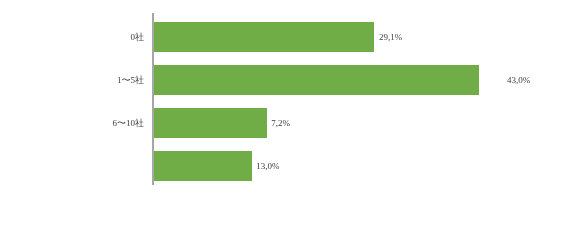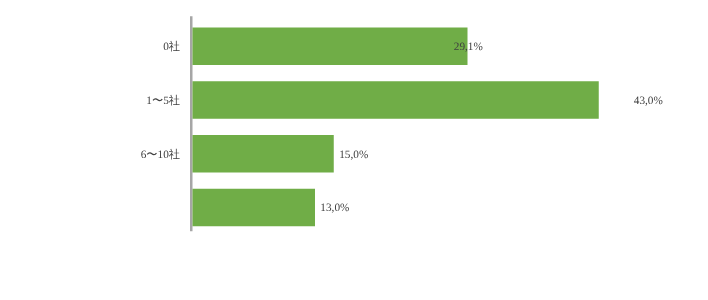--- a/index.html
+++ b/index.html
@@ -86,33 +86,33 @@
 
 <div id="chart-root" style="background: rgb(255, 255, 255);">
 
   <div id="plot-area">
 
     <div id="category-axis-line" style="background: rgb(166, 166, 166);"></div>
 
     <div class="bar-row r0">
       <span class="bar-label" style="color: rgb(64, 64, 64); text-align: center;">0社</span>
       <div class="bar-rect" style="width: 219.942px; background: rgb(112, 173, 71);"></div>
-      <span class="bar-value" style="left: 207px; color: rgb(64, 64, 64);">29,1%</span>
+      <span class="bar-value" style="left: 223px; color: rgb(64, 64, 64);">29,1%</span>
     </div>
 
     <div class="bar-row r1">
       <span class="bar-label" style="color: rgb(64, 64, 64); text-align: right;">1〜5社</span>
       <div class="bar-rect" style="width: 325px; background: rgb(112, 173, 71);"></div>
       <span class="bar-value" style="left: 327px; color: rgb(64, 64, 64); padding-left: 28px;">43,0%</span>
     </div>
 
     <div class="bar-row r2">
       <span class="bar-label" style="color: rgb(64, 64, 64);">6〜10社</span>
       <div class="bar-rect" style="width: 113.372px; background: rgb(112, 173, 71);"></div>
-      <span class="bar-value" style="left: 115.372px; color: rgb(64, 64, 64);">15,0%</span>
+      <span class="bar-value" style="left: 115.372px; color: rgb(64, 64, 64);">7,2%</span>
     </div>
 
     <div class="bar-row r3">
       <div class="bar-rect" style="width: 98.2558px; background: rgb(112, 173, 71);"></div>
       <span class="bar-value" style="left: 100.256px; color: rgb(64, 64, 64); text-align: right;">13,0%</span>
     </div>
 
   </div>
 </div>
 

